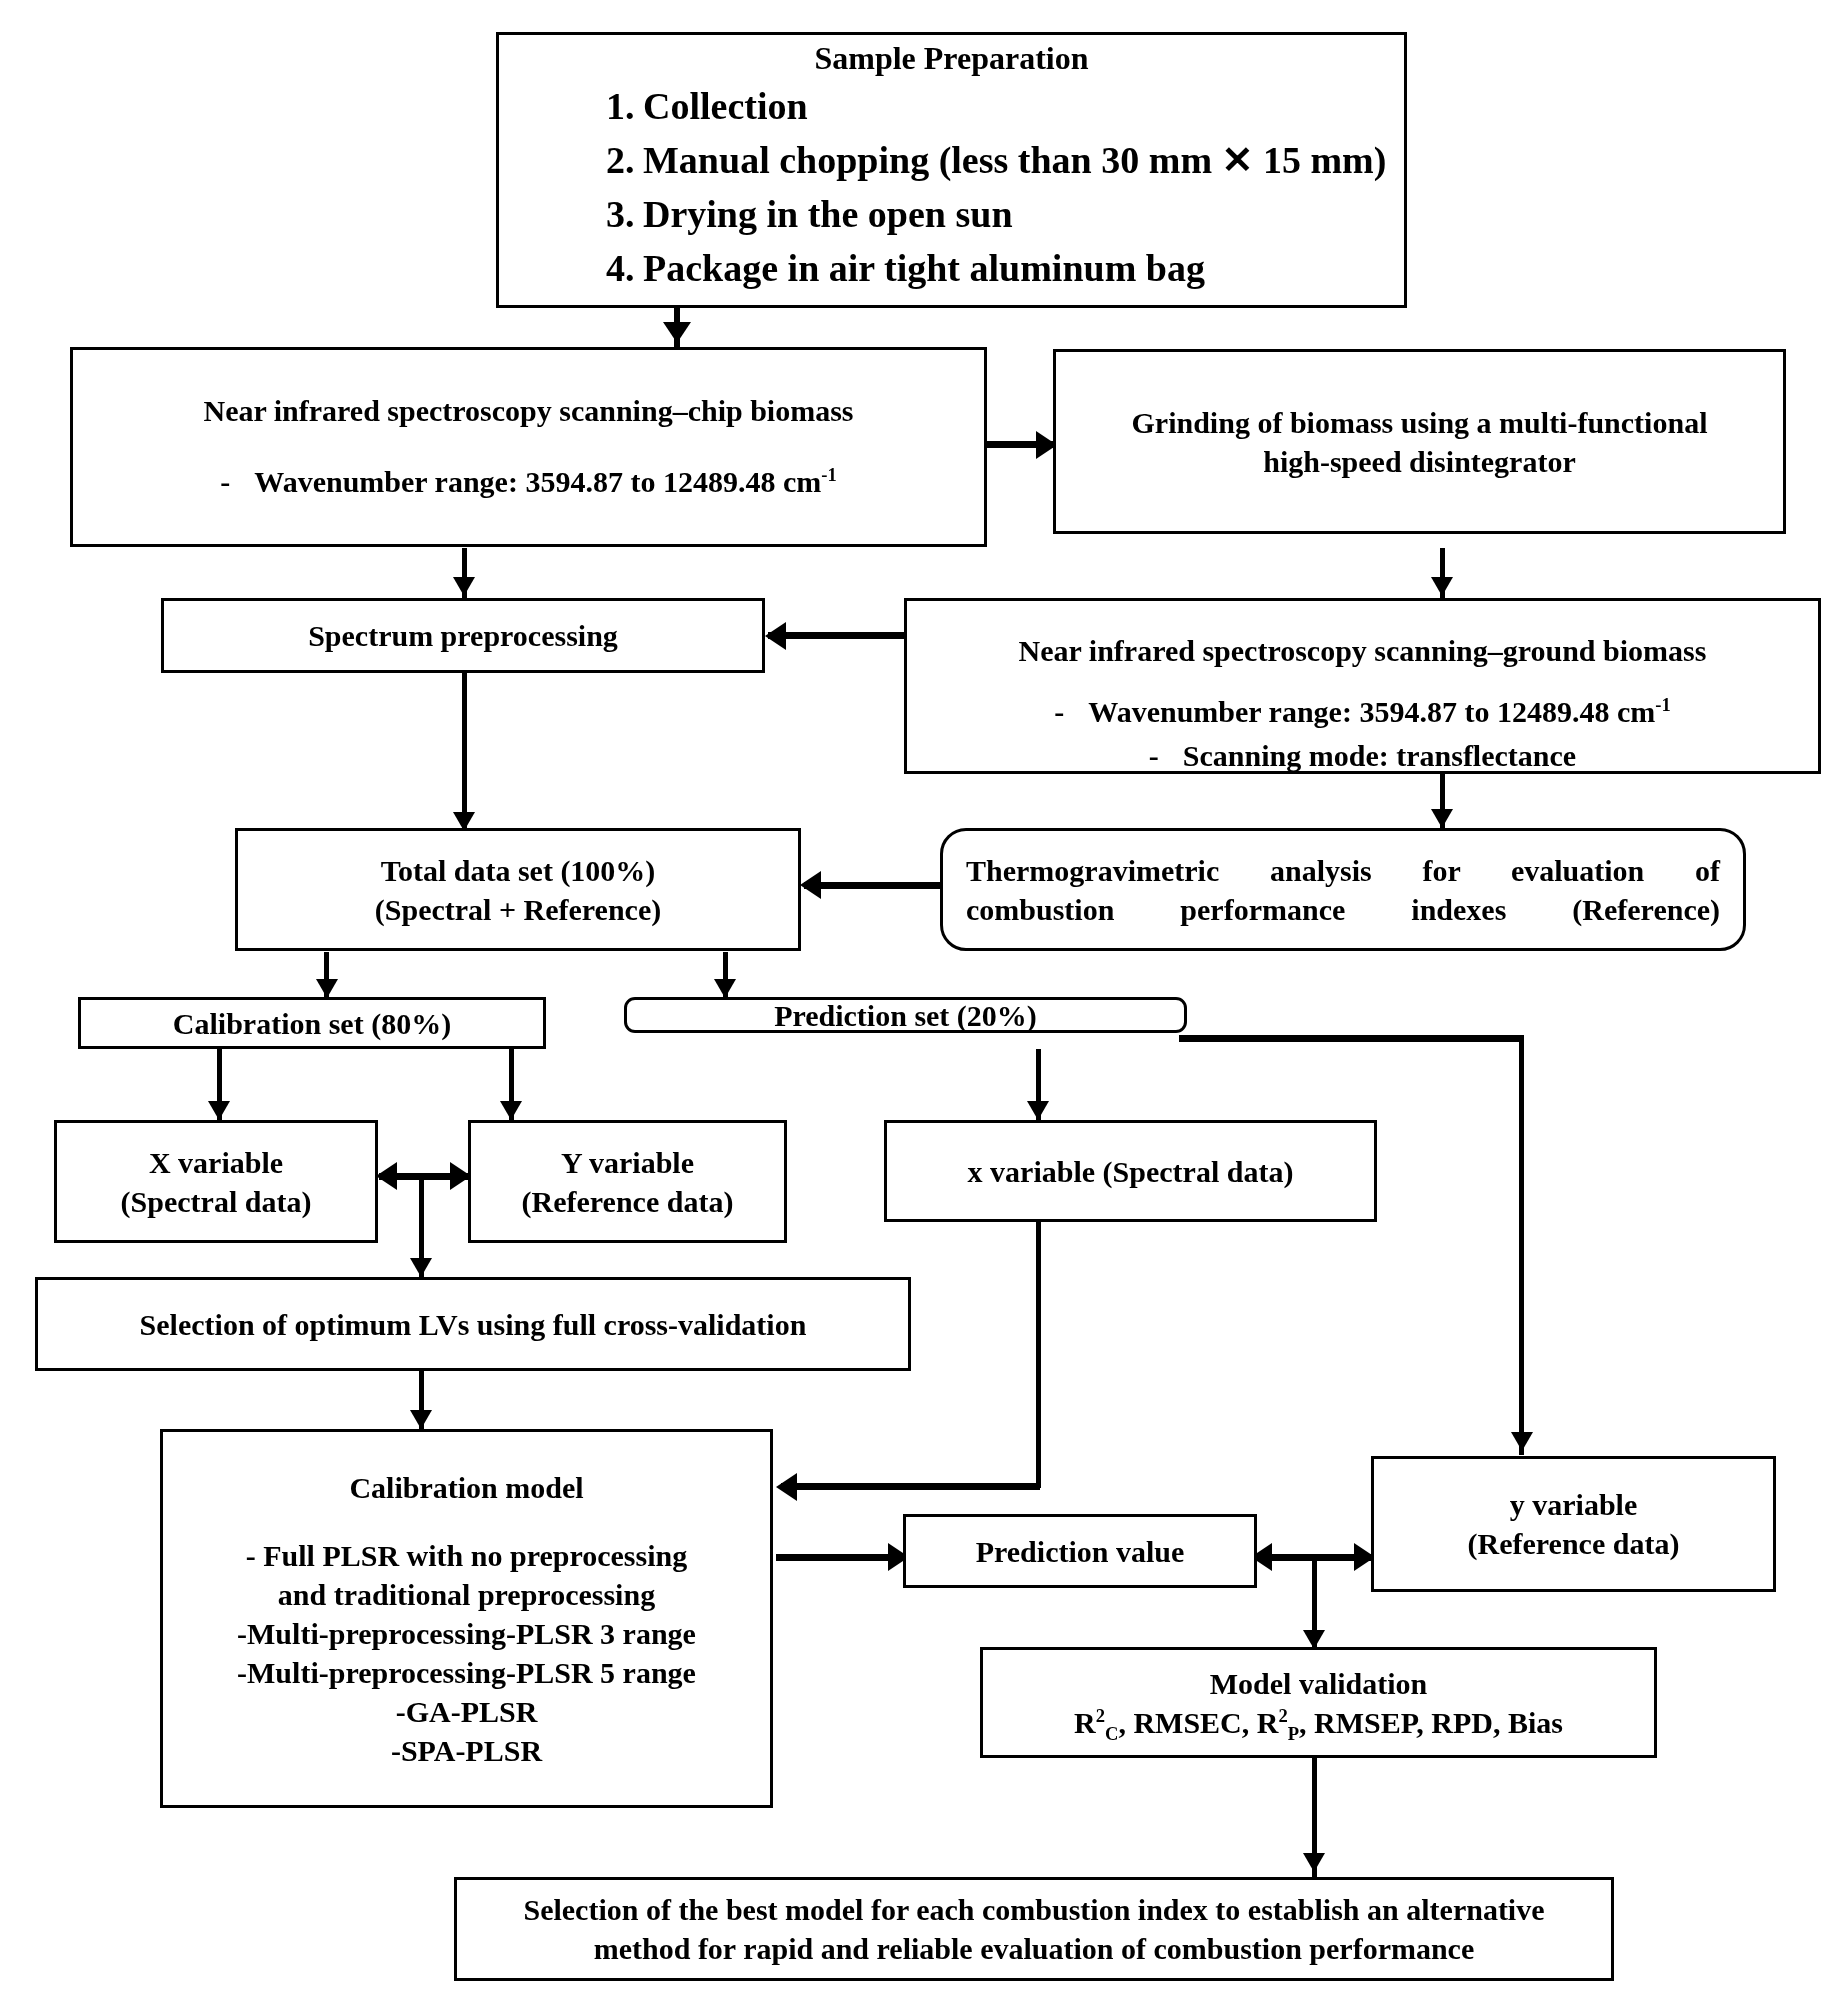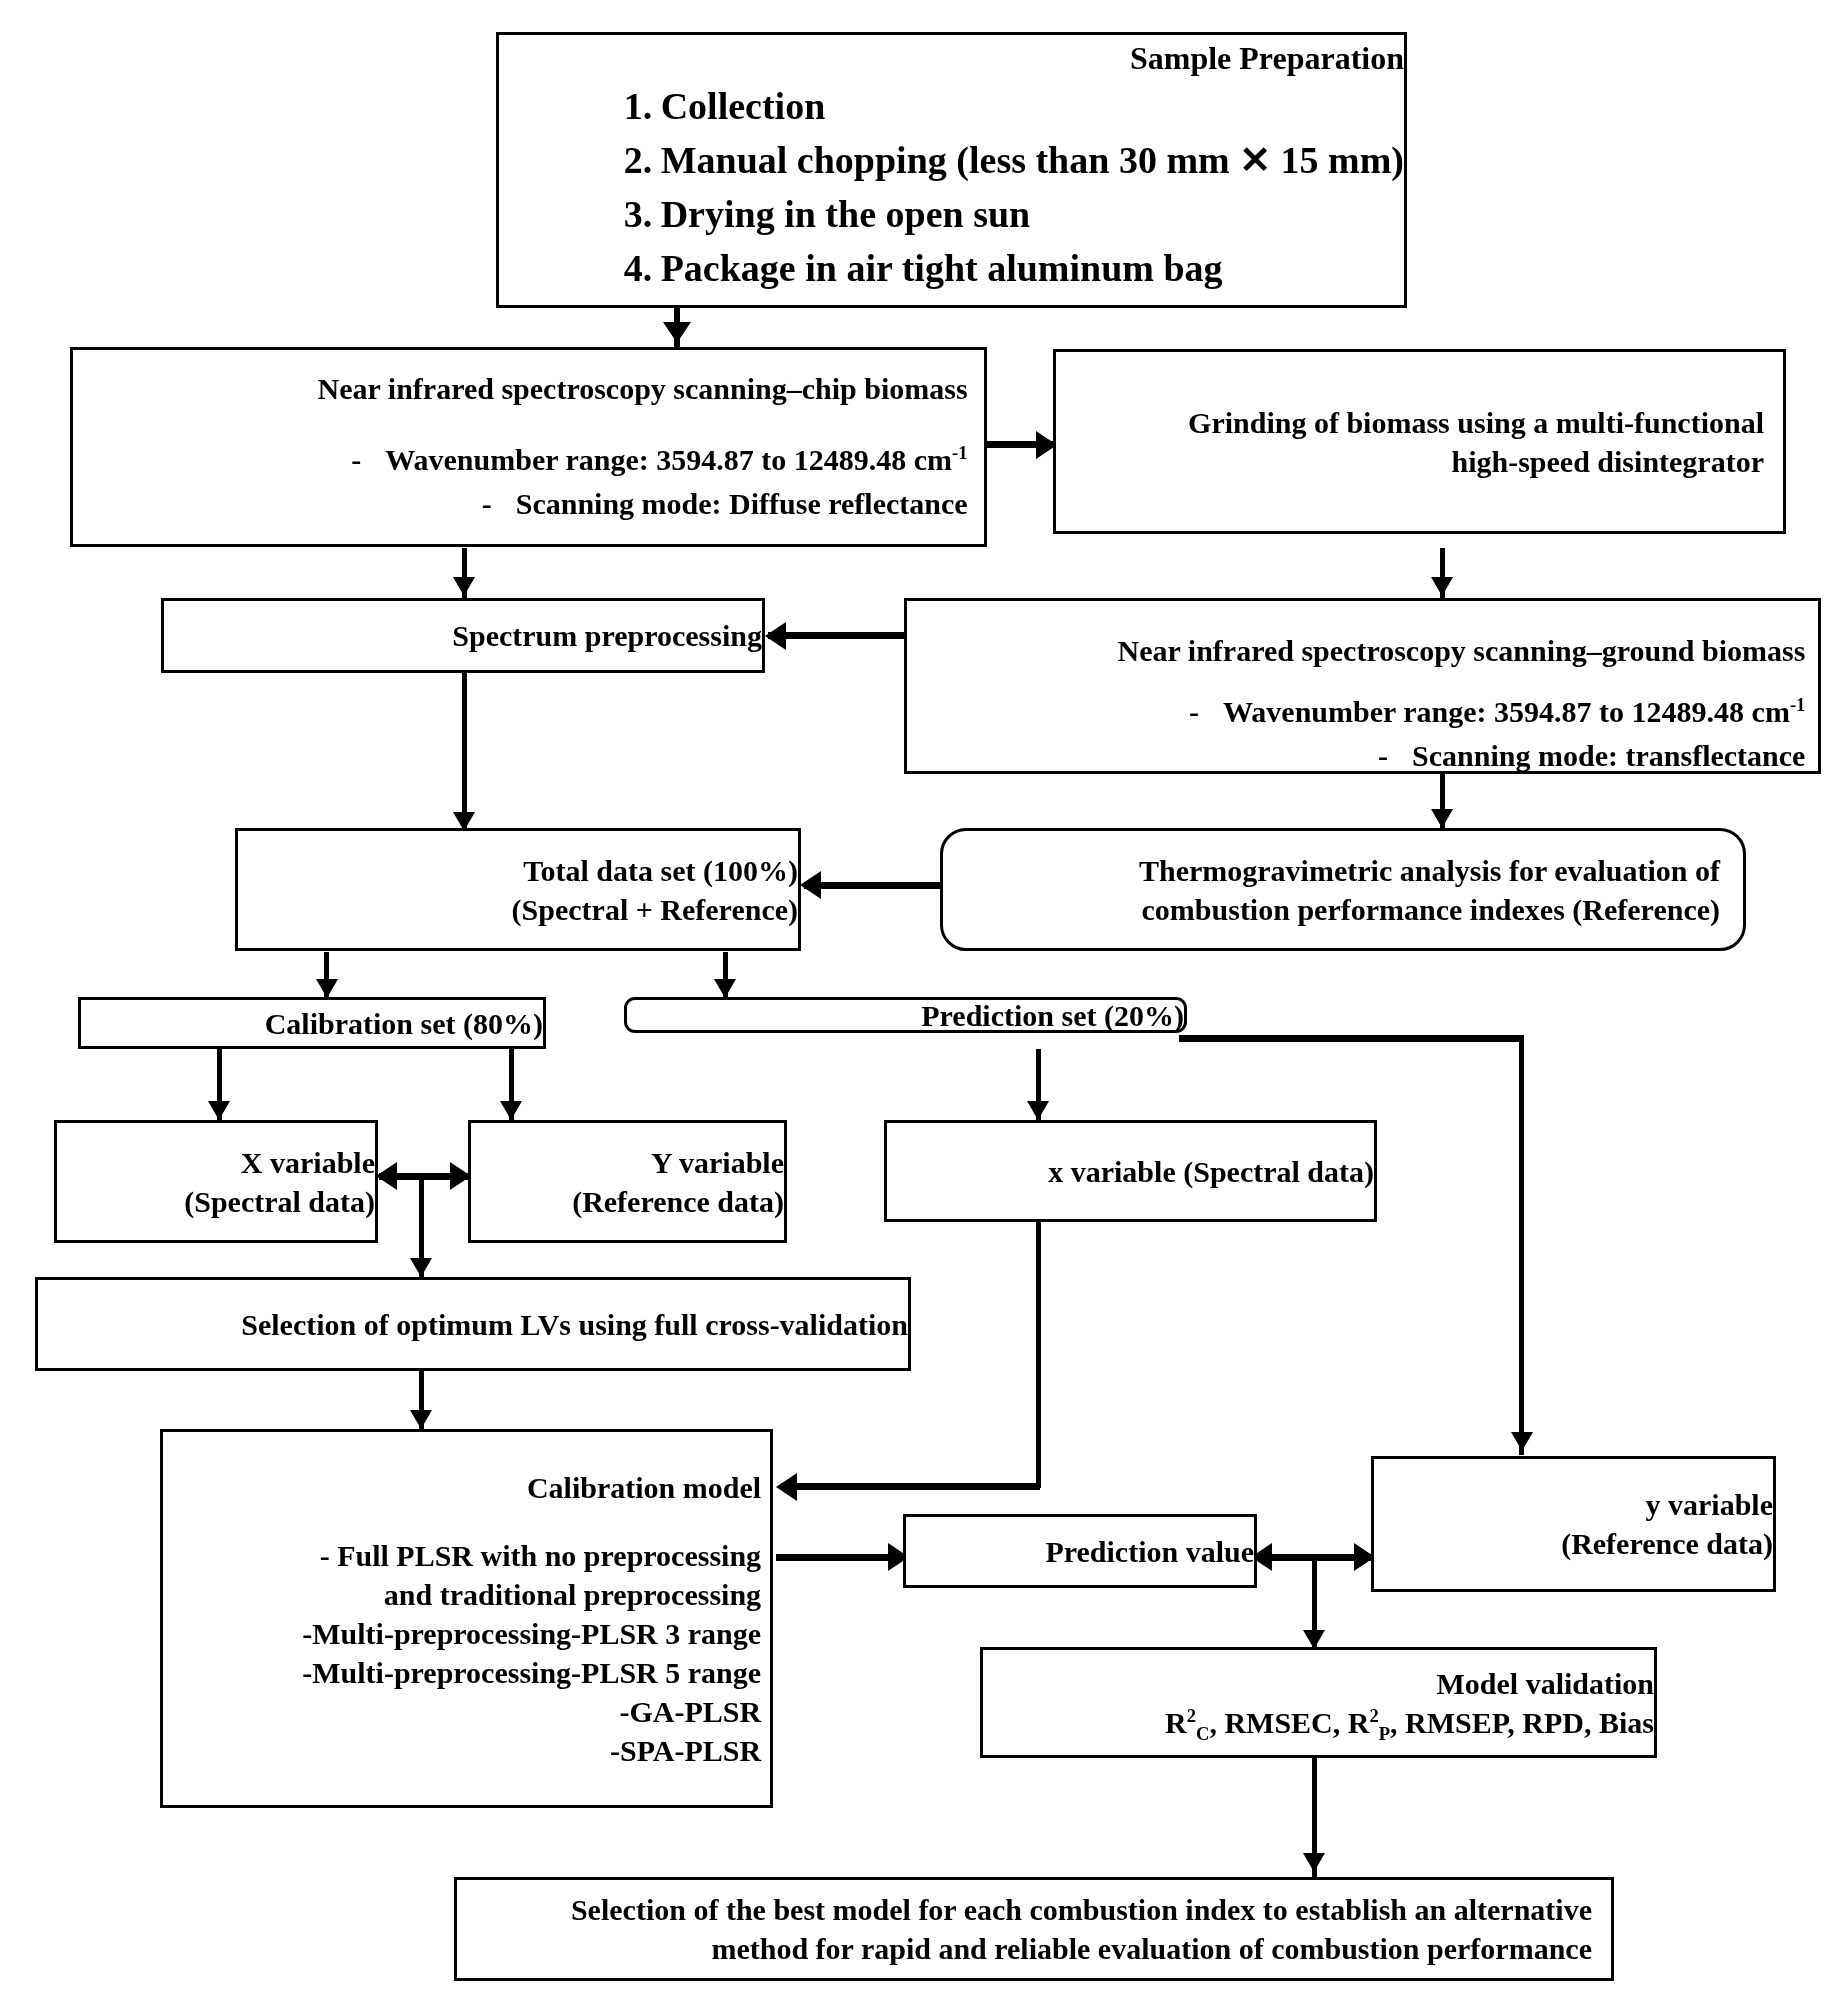--- a/index.html
+++ b/index.html
@@ -19,21 +19,20 @@
     position: absolute;
     box-sizing: border-box;
     border: 3.2px solid #000000;
     background: #ffffff;
     display: flex;
     flex-direction: column;
     justify-content: center;
     color: #000000;
     font-weight: bold;
     z-index: 5;
-    align-items: flex-end;
   }
   .box .ln {
     display: block;
     line-height: 1.30;
     white-space: pre;
   }
   .ctr { text-align: center; }
   .just { text-align: justify; text-align-last: justify; }
   .t-title { font-size: 32px; }
   .t-body { font-size: 30px; }
@@ -166,21 +165,20 @@
       <li><span class="num">1.</span><span>Collection</span></li>
       <li><span class="num">2.</span><span>Manual chopping (less than 30 mm ✕ 15 mm)</span></li>
       <li><span class="num">3.</span><span>Drying in the open sun</span></li>
       <li><span class="num">4.</span><span>Package in air tight aluminum bag</span></li>
     </ol>
   </div>
 
   <div class="box" style="left:70px; top:347px; width:917px; height:200px; padding:11.4px 16.4px;">
     <div class="ln ctr t-body" style="margin-bottom:30px;">Near infrared spectroscopy scanning–chip biomass</div>
     <div class="bullrow ctr"><span class="dash">-</span><span>Wavenumber range: 3594.87 to 12489.48 cm</span><sup class="sup">-1</sup></div>
-    <div class="bullrow ctr"><span class="dash">-</span><span>Scanning mode: Diffuse reflectance</span></div>
   </div>
 
   <div class="box" style="left:1053px; top:349px; width:733px; height:185px; padding:0 19px;">
     <div class="ln ctr t-body">Grinding of biomass using a multi-functional</div>
     <div class="ln ctr t-body">high-speed disintegrator</div>
   </div>
 
   <div class="box" style="left:161px; top:598px; width:604px; height:75px;">
     <div class="ln ctr t-body">Spectrum preprocessing</div>
   </div>

